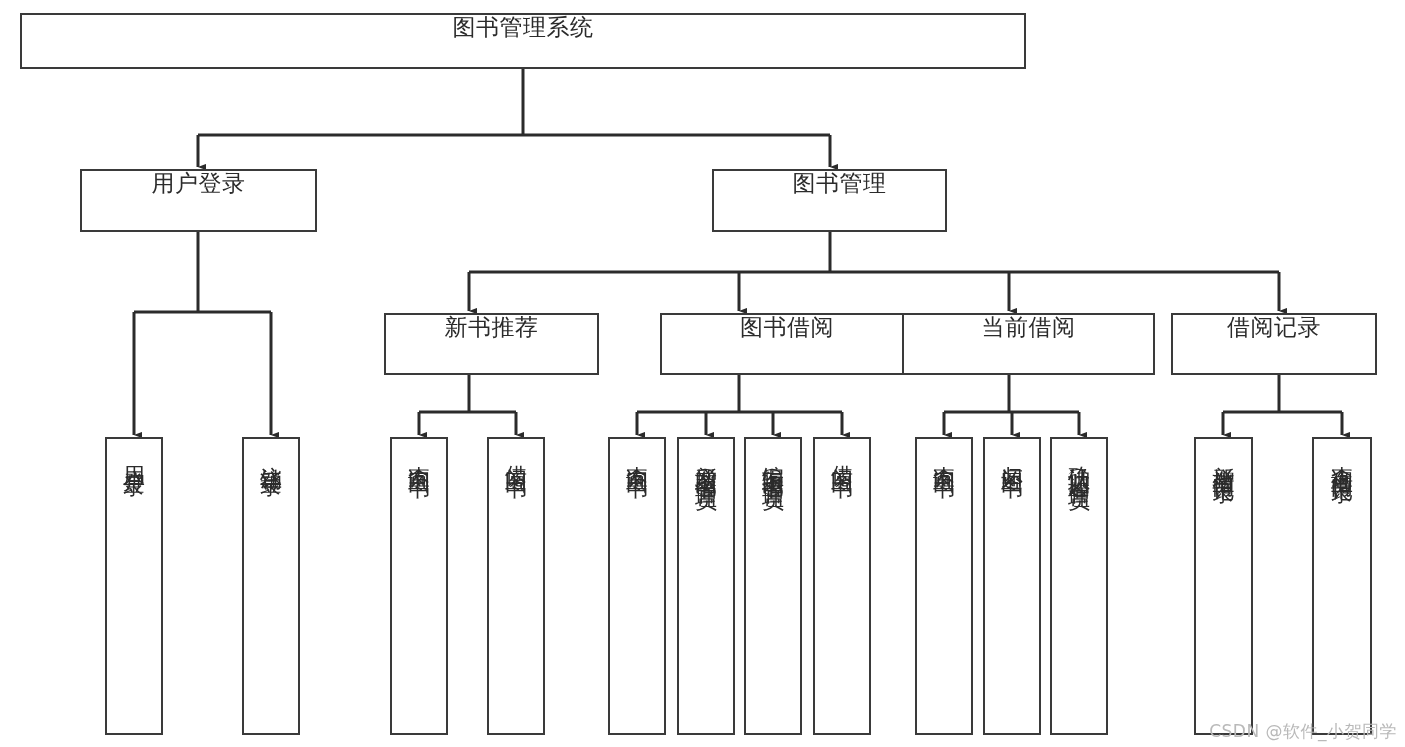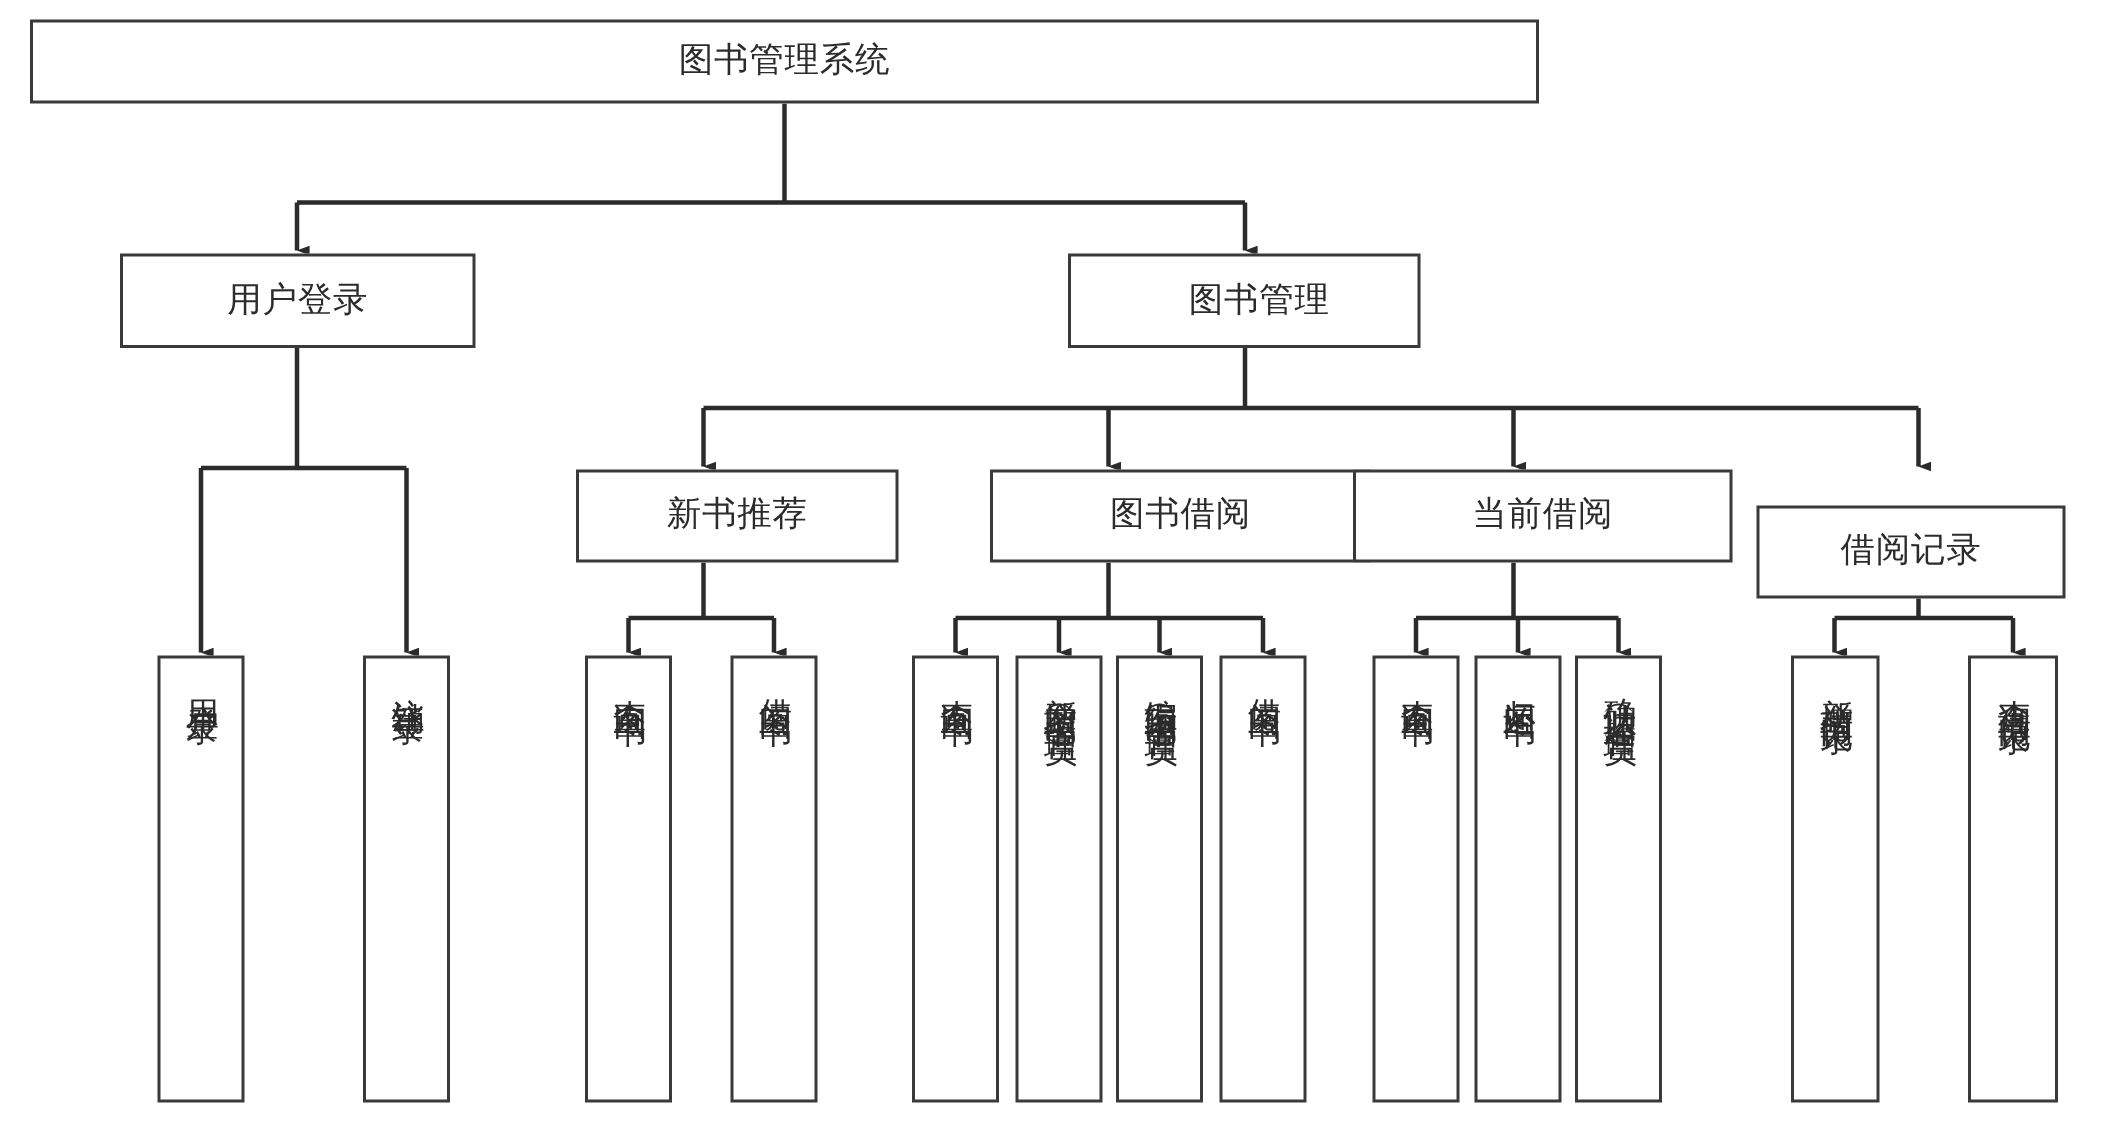--- a/index.html
+++ b/index.html
@@ -25,21 +25,20 @@
     top: 0;
     width: 1405px;
     height: 747px;
   }
   .node-box {
     position: absolute;
     box-sizing: border-box;
     background: #ffffff;
     border: 2px solid #3a3a3a;
     display: flex;
-    align-items: center;
     justify-content: center;
     overflow: hidden;
   }
   .node-label {
     color: #2b2b2b;
     font-size: 23px;
     line-height: 1.12;
     letter-spacing: 0.5px;
     white-space: nowrap;
     text-align: center;
@@ -151,21 +150,21 @@
   </div>
 
   <div class="node-box" style="left:660px; top:313px; width:254px; height:62px;">
     <span class="node-label">图书借阅</span>
   </div>
 
   <div class="node-box" style="left:902px; top:313px; width:253px; height:62px;">
     <span class="node-label">当前借阅</span>
   </div>
 
-  <div class="node-box" style="left:1171px; top:313px; width:206px; height:62px;margin-top:24px;">
+  <div class="node-box" style="left:1171px; top:313px; width:206px; height:62px;">
     <span class="node-label">借阅记录</span>
   </div>
 
   <div class="node-box vertical" style="left:105px; top:437px; width:58px; height:298px;">
     <span class="node-label">用户登录</span>
   </div>
 
   <div class="node-box vertical" style="left:242px; top:437px; width:58px; height:298px;">
     <span class="node-label">注销登录</span>
   </div>
@@ -207,14 +206,15 @@
   </div>
 
   <div class="node-box vertical" style="left:1194px; top:437px; width:59px; height:298px;">
     <span class="node-label">新增借阅记录</span>
   </div>
 
   <div class="node-box vertical" style="left:1312px; top:437px; width:60px; height:298px;">
     <span class="node-label">查询借阅记录</span>
   </div>
 
+  <div id="watermark">CSDN @软件_小贺同学</div>
 
 </div>
 
 </body></html>

